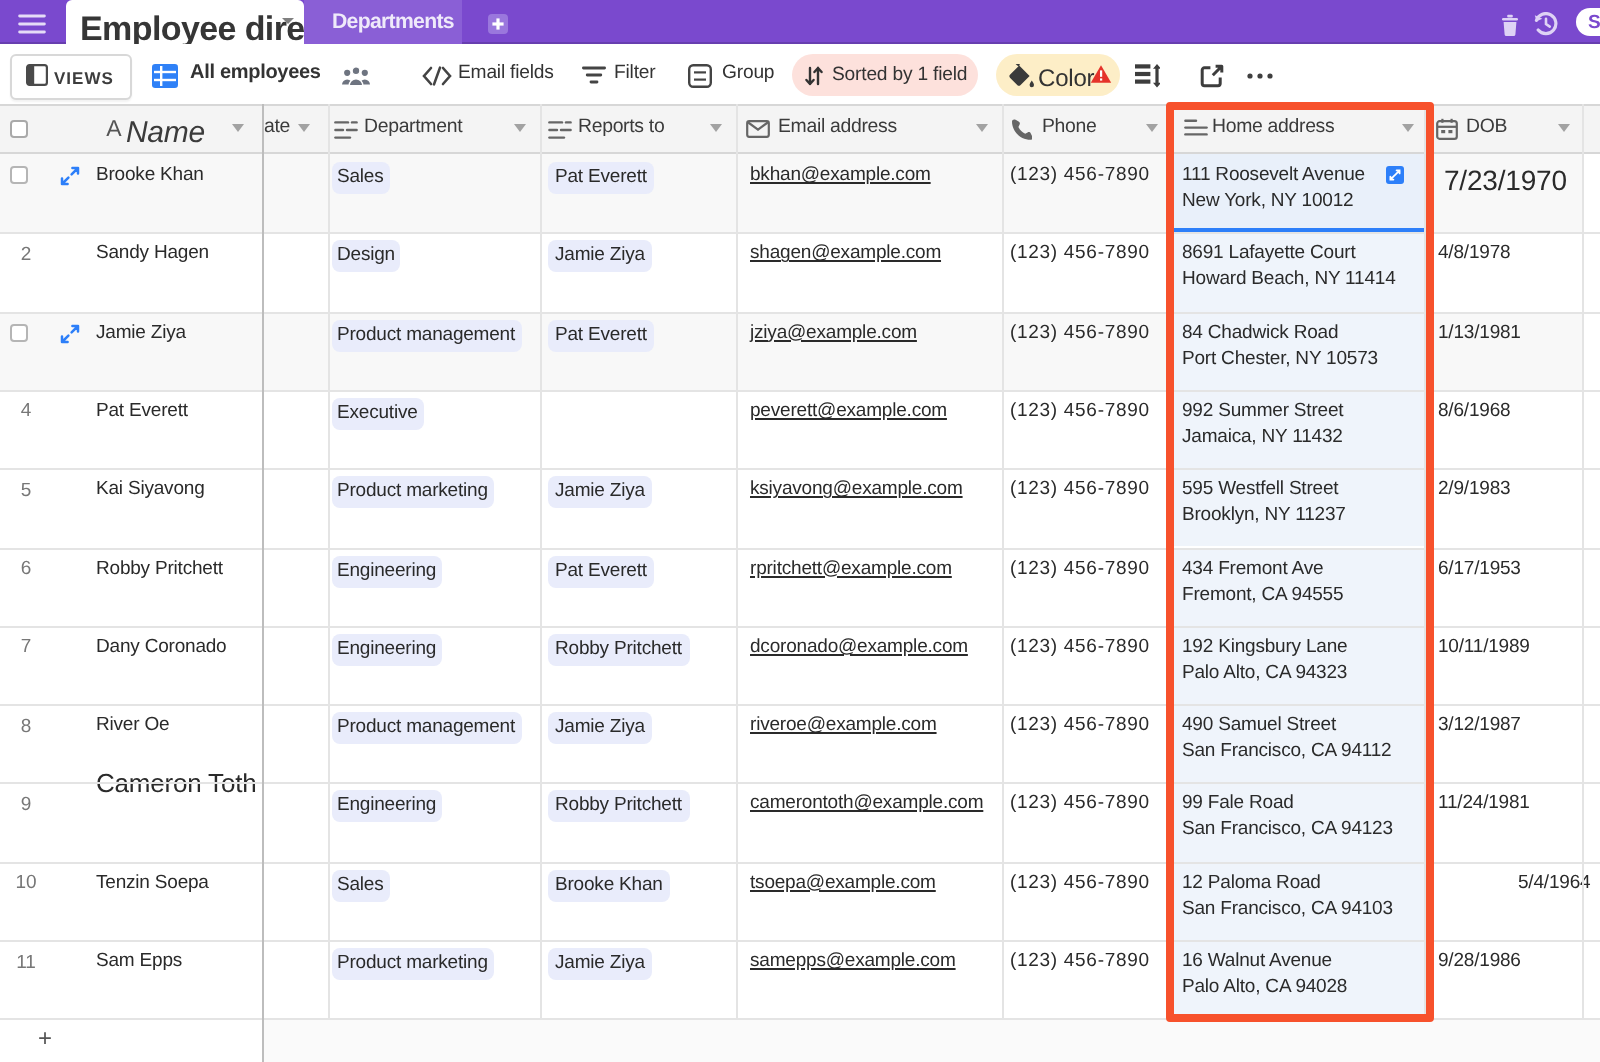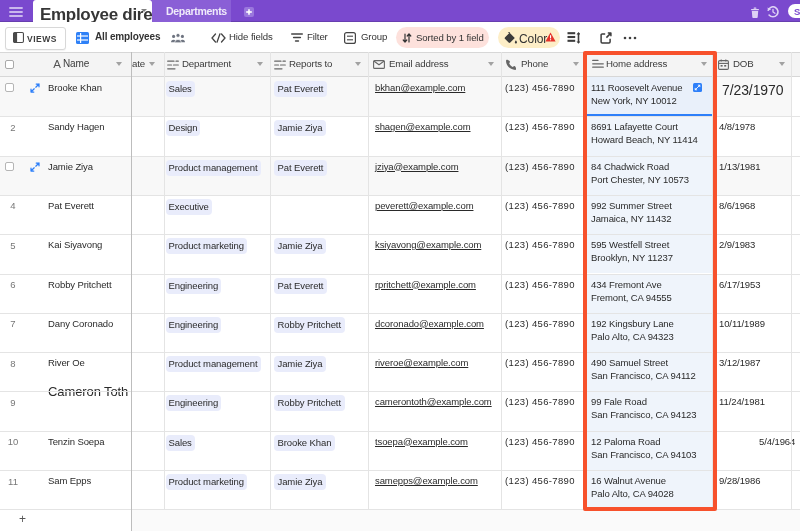--- a/index.html
+++ b/index.html
@@ -82,21 +82,21 @@
   </div>
 <div style="position:absolute;left:211px;top:32.5px;">
     <svg width="15" height="10" viewBox="0 0 15 10">
       <g stroke="#444" stroke-width="1.3" fill="none" stroke-linecap="round">
         <path d="M4.5 1 L1 5 L4.5 9"></path>
         <path d="M10.5 1 L14 5 L10.5 9"></path>
         <line x1="9" y1="0.8" x2="6" y2="9.2"></line>
       </g>
     </svg>
   </div>
-<div style="position:absolute;left:229px;top:31px;font-size:9.6px;letter-spacing:-0.1px;color:#333;white-space:nowrap;">Hide fields</div>
+<div style="position:absolute;left:229px;top:31px;font-size:9.6px;letter-spacing:-0.1px;color:#333;white-space:nowrap;">Email fields</div>
 <div style="position:absolute;left:291px;top:32.5px;">
     <svg width="12" height="10" viewBox="0 0 12 10">
       <g stroke="#444" stroke-width="1.4" stroke-linecap="round">
         <line x1="0.7" y1="1" x2="11.3" y2="1"></line>
         <line x1="2.6" y1="4.5" x2="9.4" y2="4.5"></line>
         <line x1="4.5" y1="8" x2="7.5" y2="8"></line>
       </g>
     </svg>
   </div>
 <div style="position:absolute;left:307px;top:31px;font-size:9.6px;letter-spacing:-0.1px;color:#333;white-space:nowrap;">Filter</div>
@@ -162,21 +162,21 @@
       <circle cx="12" cy="2" r="1.3" fill="#3f3f3f"></circle>
     </svg>
   </div>
 <div style="position:absolute;left:0;top:52px;width:800px;height:25px;background:#f4f4f4;border-top:1px solid #d7d7d7;border-bottom:1px solid #d7d7d7;box-sizing:border-box;"></div>
 <div style="position:absolute;left:5px;top:59.5px;width:9px;height:9px;border:1px solid #a9a9a9;border-radius:2px;background:#fff;box-sizing:border-box;"></div>
 <div style="position:absolute;left:51px;top:57.5px;">
     <svg width="12" height="12" viewBox="0 0 12 12">
       <text x="6" y="10" font-family="Liberation Sans" font-size="11.5" fill="#555" text-anchor="middle">A</text>
     </svg>
   </div>
-<div style="position:absolute;left:63px;top:58px;font-size:10px;letter-spacing:-0.15px;color:#3b3b3b;white-space:nowrap;">Name</div>
+<div style="position:absolute;left:63px;top:58px;font-size:15px;letter-spacing:-0.15px;color:#3b3b3b;white-space:nowrap;font-style:italic;">Name</div>
 <div style="position:absolute;left:116px;top:62px;width:0;height:0;border-left:3.5px solid transparent;border-right:3.5px solid transparent;border-top:4px solid #a2a2a2;"></div>
 <div style="position:absolute;left:132px;top:58px;font-size:9.7px;letter-spacing:-0.15px;color:#3b3b3b;white-space:nowrap;">ate</div>
 <div style="position:absolute;left:149px;top:62px;width:0;height:0;border-left:3.5px solid transparent;border-right:3.5px solid transparent;border-top:4px solid #a2a2a2;"></div>
 <div style="position:absolute;left:167px;top:59.5px;">
     <svg width="12" height="10" viewBox="0 0 12 10">
       <g stroke="#666" stroke-width="1.2" stroke-linecap="round">
         <line x1="0.7" y1="1.2" x2="7" y2="1.2"></line>
         <line x1="9" y1="1.2" x2="11.3" y2="1.2"></line>
         <line x1="0.7" y1="5" x2="4.5" y2="5"></line>
         <line x1="6.5" y1="5" x2="11.3" y2="5"></line>

